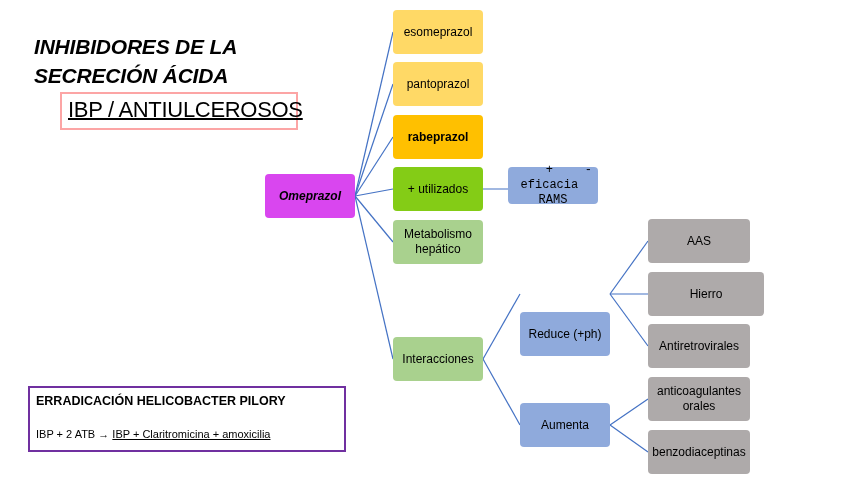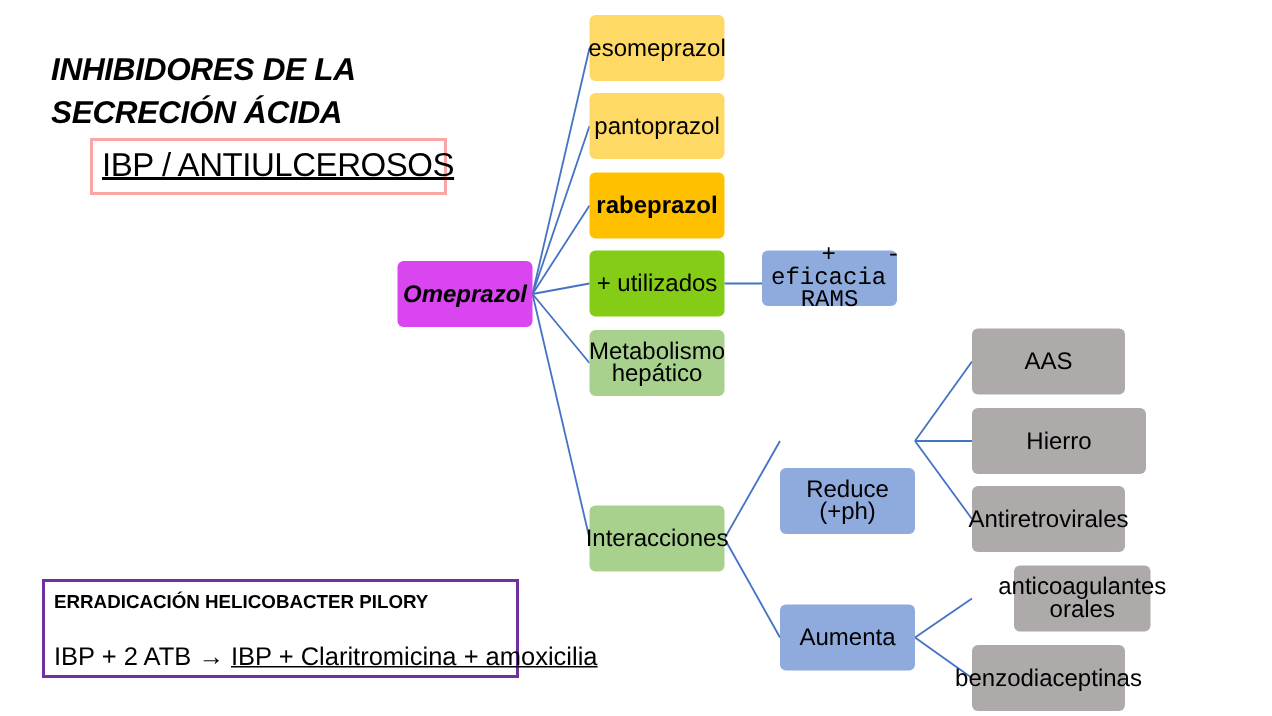--- a/index.html
+++ b/index.html
@@ -7,39 +7,39 @@
          font-family: "Liberation Sans", "DejaVu Sans", sans-serif; color: #000; }
   .title { position: absolute; left: 34px; top: 32px; font-size: 21px; font-weight: bold; font-style: italic;
            line-height: 29px; letter-spacing: -0.2px; }
   .title div { white-space: nowrap; }
   .ibp-box { position: absolute; left: 28px; top: 92px; width: 234px; height: 34px; border: 2px solid #fca5a5;
              box-sizing: content-box; margin-left: 32px; }
   .ibp-text { position: absolute; left: 6px; top: 3px; font-size: 22px; text-decoration: underline;
               text-decoration-thickness: 2px; white-space: nowrap; letter-spacing: -0.3px; }
   .hp-box { position: absolute; left: 28px; top: 386px; width: 314px; height: 62px; border: 2px solid #7030a0; }
   .hp-title { position: absolute; left: 6px; top: 6px; font-size: 12.5px; font-weight: bold; white-space: nowrap; }
-  .hp-line { position: absolute; left: 6px; top: 40px; font-size: 17px; white-space: nowrap; }
+  .hp-line { position: absolute; left: 6px; top: 40px; font-size: 11px; white-space: nowrap; }
   .hp-line .u { text-decoration: underline; }
   svg.connectors { position: absolute; left: 0; top: 0; }
   .node { position: absolute; border-radius: 4px; display: flex; align-items: center; justify-content: center;
-          text-align: center; font-size: 16px; line-height: 15px; box-sizing: border-box; padding: 0 4px; }
+          text-align: center; font-size: 12px; line-height: 15px; box-sizing: border-box; padding: 0 4px; }
   .n-esome { left: 393px; top: 10px; width: 90px; height: 44px; background: #ffd966; }
   .n-panto { left: 393px; top: 62px; width: 90px; height: 44px; background: #ffd966; }
   .n-rabe  { left: 393px; top: 115px; width: 90px; height: 44px; background: #ffc000; font-weight: bold; }
   .n-util  { left: 393px; top: 167px; width: 90px; height: 44px; background: #84cc16; }
   .n-meta  { left: 393px; top: 220px; width: 90px; height: 44px; background: #a9d18e; }
   .n-inter { left: 393px; top: 337px; width: 90px; height: 44px; background: #a9d18e; }
   .n-ome   { left: 265px; top: 174px; width: 90px; height: 44px; background: #d946ef; font-weight: bold; font-style: italic; }
   .n-efic  { left: 508px; top: 167px; width: 90px; height: 37px; background: #8faadc; font-family: Liberation Mono, monospace; }
   .n-redu  { left: 520px; top: 272px; width: 90px; height: 44px; background: #8faadc; margin-top: 40px; }
   .n-aume  { left: 520px; top: 403px; width: 90px; height: 44px; background: #8faadc; }
   .n-aas   { left: 648px; top: 219px; width: 102px; height: 44px; background: #aeaaaa; }
   .n-hier  { left: 648px; top: 272px; width: 116px; height: 44px; background: #aeaaaa; }
   .n-anti  { left: 648px; top: 324px; width: 102px; height: 44px; background: #aeaaaa; }
-  .n-coag  { left: 648px; top: 377px; width: 91px; height: 44px; background: #aeaaaa; margin-left: 28px; }
+  .n-coag  { left: 648px; top: 377px; width: 102px; height: 44px; background: #aeaaaa; }
   .n-benz  { left: 648px; top: 430px; width: 102px; height: 44px; background: #aeaaaa; }
   .efic-inner { display: block; width: 100%; }
   .efic-row { display: flex; justify-content: space-between; padding: 0 2px 0 2px; }
 </style>
 </head>
 <body>
 
 <div class="title">
   <div>INHIBIDORES DE LA</div>
   <div>SECRECIÓN ÁCIDA</div>

